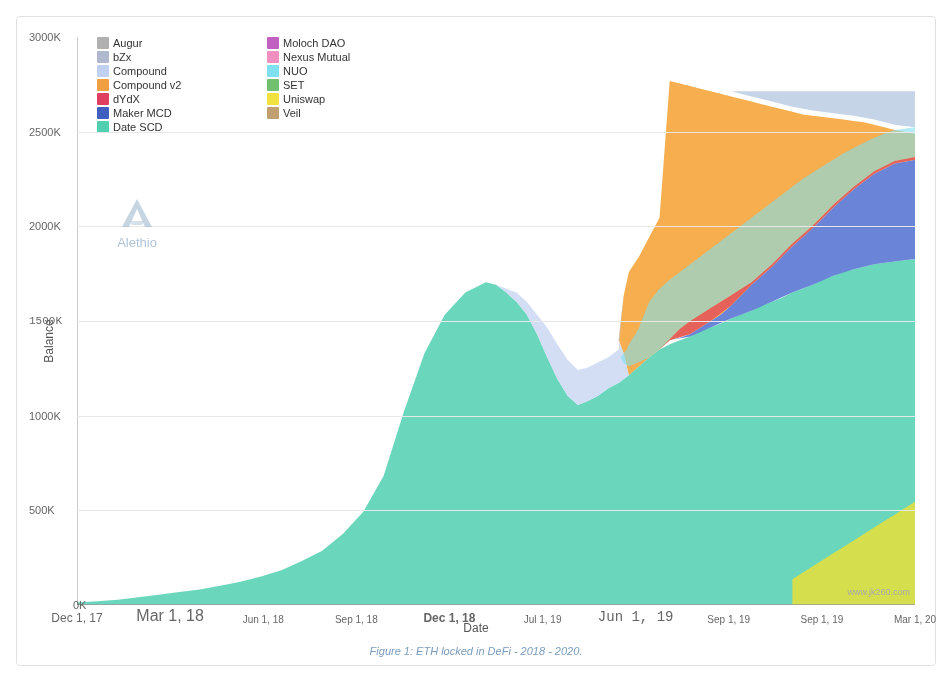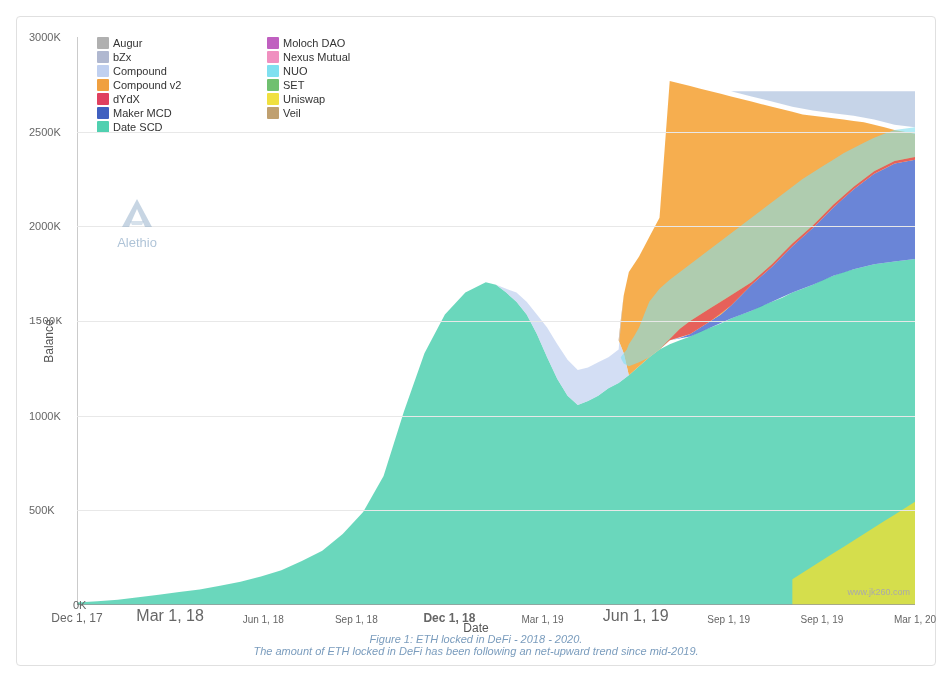--- a/index.html
+++ b/index.html
@@ -264,38 +264,37 @@
           <div style="position: absolute; left: -48px; top: 83.3333%; transform: translateY(-50%); font-size: 11px; color: rgb(102, 102, 102);">500K</div>
           <div style="position: absolute; left: 0px; right: 0px; top: 83.3333%; height: 1px; background: rgb(232, 232, 232);"></div>
           <div style="position: absolute; left: -48px; top: 100%; transform: translateY(-50%); font-size: 11px; color: rgb(102, 102, 102); margin-left: 44px;">0K</div>
         </div>
       <div id="x-ticks-container">
           <div style="position: absolute; bottom: -20px; left: 0%; transform: translateX(-50%); font-size: 12px; color: rgb(102, 102, 102); white-space: nowrap;">Dec 1, 17</div>
           <div style="position: absolute; bottom: -20px; left: 11.1111%; transform: translateX(-50%); font-size: 16px; color: rgb(102, 102, 102); white-space: nowrap;">Mar 1, 18</div>
           <div style="position: absolute; bottom: -20px; left: 22.2222%; transform: translateX(-50%); font-size: 10px; color: rgb(102, 102, 102); white-space: nowrap;">Jun 1, 18</div>
           <div style="position: absolute; bottom: -20px; left: 33.3333%; transform: translateX(-50%); font-size: 10px; color: rgb(102, 102, 102); white-space: nowrap;">Sep 1, 18</div>
           <div style="position: absolute; bottom: -20px; left: 44.4444%; transform: translateX(-50%); font-size: 12px; color: rgb(102, 102, 102); white-space: nowrap; font-weight: bold;">Dec 1, 18</div>
-          <div style="position: absolute; bottom: -20px; left: 55.5556%; transform: translateX(-50%); font-size: 10px; color: rgb(102, 102, 102); white-space: nowrap;">Mar 1, 19</div>
-          <div style="position: absolute; bottom: -20px; left: 66.6667%; transform: translateX(-50%); font-size: 16px; color: rgb(102, 102, 102); white-space: nowrap;">Jun 1, 19</div>
+          <div style="position: absolute; bottom: -20px; left: 55.5556%; transform: translateX(-50%); font-size: 10px; color: rgb(102, 102, 102); white-space: nowrap;">Jul 1, 19</div>
+          <div style="position: absolute; bottom: -20px; left: 66.6667%; transform: translateX(-50%); font-size: 14px; color: rgb(102, 102, 102); white-space: nowrap; font-family: Liberation Mono, monospace;">Jun 1, 19</div>
           <div style="position: absolute; bottom: -20px; left: 77.7778%; transform: translateX(-50%); font-size: 10px; color: rgb(102, 102, 102); white-space: nowrap;">Sep 1, 19</div>
           <div style="position: absolute; bottom: -20px; left: 88.8889%; transform: translateX(-50%); font-size: 10px; color: rgb(102, 102, 102); white-space: nowrap;">Sep 1, 19</div>
           <div style="position: absolute; bottom: -20px; left: 100%; transform: translateX(-50%); font-size: 10px; color: rgb(102, 102, 102); white-space: nowrap;">Mar 1, 20</div>
         </div>
     </div>
   </div>
 
   <div class="x-axis-label">Date</div>
 
   <div class="alethio-logo">
     <svg viewBox="0 0 40 35" fill="none">
       <path d="M20 2 L5 30 L12 30 L20 12 L28 30 L35 30 Z" fill="#7a9cbd" opacity="0.7"></path>
       <path d="M13 24 L27 24 L25 28 L15 28 Z" fill="#7a9cbd" opacity="0.5"></path>
     </svg>
     <span class="alethio-text">Alethio</span>
   </div>
 
   <div class="caption">
     <div>Figure 1: ETH locked in DeFi - 2018 - 2020.</div>
-    <div>The amount of ETH locked in DeFi has been following an net-upward trend since mid-2019.</div>
   </div>
 
   <div class="watermark">www.jk260.com</div>
 </div>
 
 </body></html>

